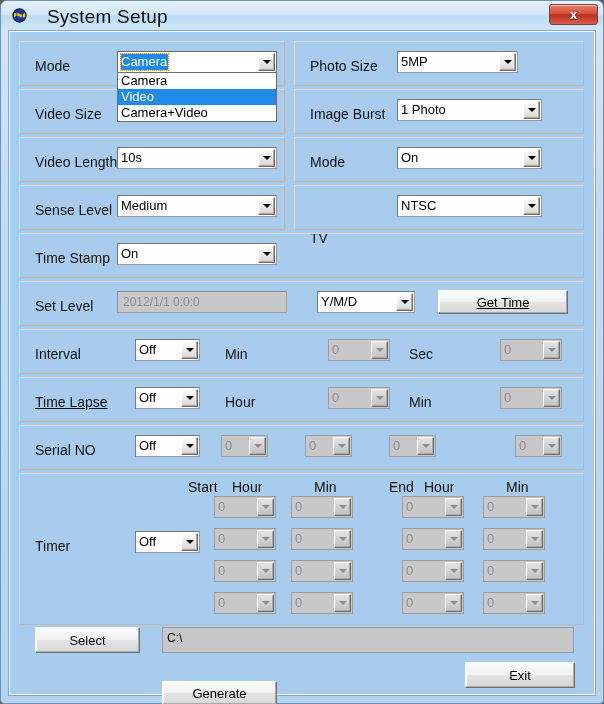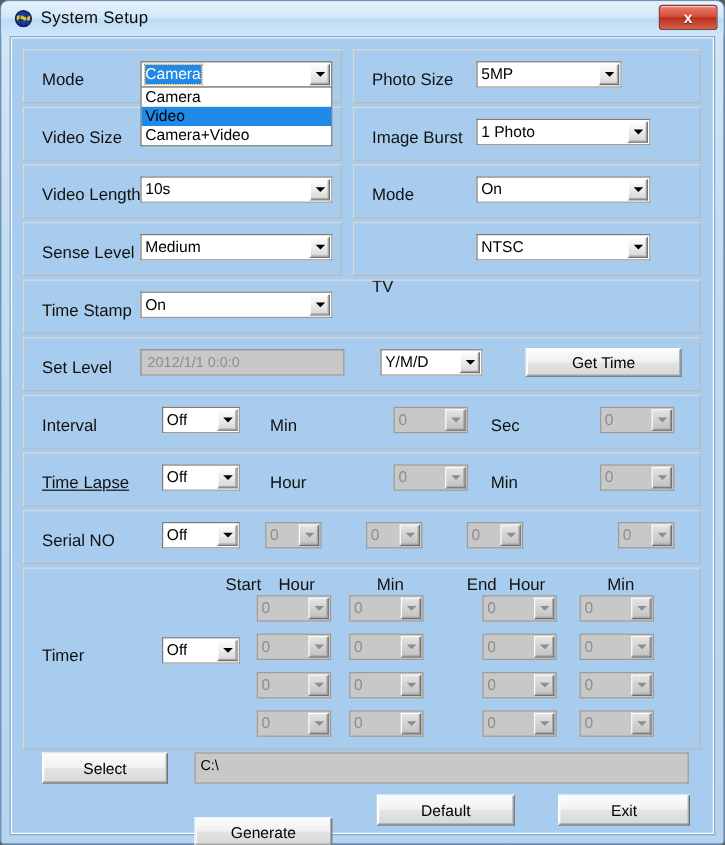--- a/index.html
+++ b/index.html
@@ -27,22 +27,22 @@
     position: absolute; left: 0; top: 0;
     width: 602px; height: 28px;
     border-radius: 6px 6px 0 0;
     background: linear-gradient(180deg,#e8f2fb 0%, #d4e8f8 45%, #bcdcf4 55%, #cfe6f8 100%);
   }
   #app-icon {
     position: absolute; left: 11px; top: 7px;
     width: 15px; height: 15px;
   }
   #title-text {
-    position: absolute; left: 33px; top: 5px;
-    font-size: 14px; color: #0c0c0c;
+    position: absolute; left: 46px; top: 5px;
+    font-size: 19px; color: #0c0c0c;
     letter-spacing: .2px;
     white-space: nowrap;
   }
   #close-btn {
     position: absolute; right: 5px; top: 3px;
     width: 49px; height: 21px;
     border-radius: 3px;
     border: 1px solid #8b3a3a;
     background: linear-gradient(180deg,#e8806e 0%, #d4503a 45%, #b9301c 52%, #d4604c 100%);
     box-shadow: inset 0 1px 0 rgba(255,255,255,.55);
@@ -151,21 +151,21 @@
     height: 16px;
     font-size: 13px;
     line-height: 16px;
     padding-left: 3px;
     color: #000;
     white-space: nowrap;
     cursor: pointer;
   }
   #mode-list .opt.sel {
     background: #1f8ae8;
-    color: #000000;
+    color: #ffffff;
   }
 
   
   .txtbox {
     position: absolute;
     height: 22px;
     background: #c8c8c8;
     border: 1px solid #9c9c9c;
     border-top-color: #8a8a8a;
     border-left-color: #8a8a8a;
@@ -305,27 +305,27 @@
       <div class="btn">
           <span class="arrow"></span>
         </div>
     </div>
 
     <div class="grp" style="left:9px; top:249px; width:565px; height:45px;"></div>
     <div class="lbl" style="left:25px; top:267px;">Set Level</div>
     <div class="txtbox" style="left:107px; top:259px; width:170px;">
       <div class="val">2012/1/1  0:0:0</div>
     </div>
-    <div class="combo" style="left:307px; top:259px; width:85px;text-align:right;">
+    <div class="combo" style="left:307px; top:259px; width:98px;text-align:right;">
       <div class="val">Y/M/D</div>
       <div class="btn">
           <span class="arrow"></span>
         </div>
     </div>
-    <div class="pbtn" style="left:428px; top:258px; width:130px; height:24px;">Get Time</div>
+    <div class="pbtn" style="left:428px; top:258px; width:130px; height:24px;text-decoration:underline;">Get Time</div>
 
     <div class="grp" style="left:9px; top:297px; width:565px; height:45px;"></div>
     <div class="lbl" style="left:25px; top:315px;">Interval</div>
     <div class="combo" style="left:125px; top:307px; width:65px;">
       <div class="val">Off</div>
       <div class="btn">
           <span class="arrow"></span>
         </div>
     </div>
     <div class="lbl" style="left:215px; top:315px;">Min</div>
@@ -513,21 +513,20 @@
         <div class="btn">
           <span class="arrow"></span>
         </div>
       </div>
 
     <div class="pbtn" style="left:25px; top:595px; width:105px; height:26px;">Select</div>
     <div id="path-box" style="left:152px; top:595px; width:412px; height:26px;">
       <div class="val">C:\</div>
     </div>
     <div class="pbtn" style="left:152px; top:630px; width:115px; height:24px;margin-top:19px;">Generate</div>
-    <div class="pbtn" style="left:304px; top:630px; width:115px; height:26px;">Default</div>
     <div class="pbtn" style="left:455px; top:630px; width:110px; height:26px;">Exit</div>
 
     <div id="mode-list" style="left:107px; top:40px; width:160px;">
       <div class="opt">Camera</div>
       <div class="opt sel">Video</div>
       <div class="opt">Camera+Video</div>
     </div>
 
   </div>
 </div>

